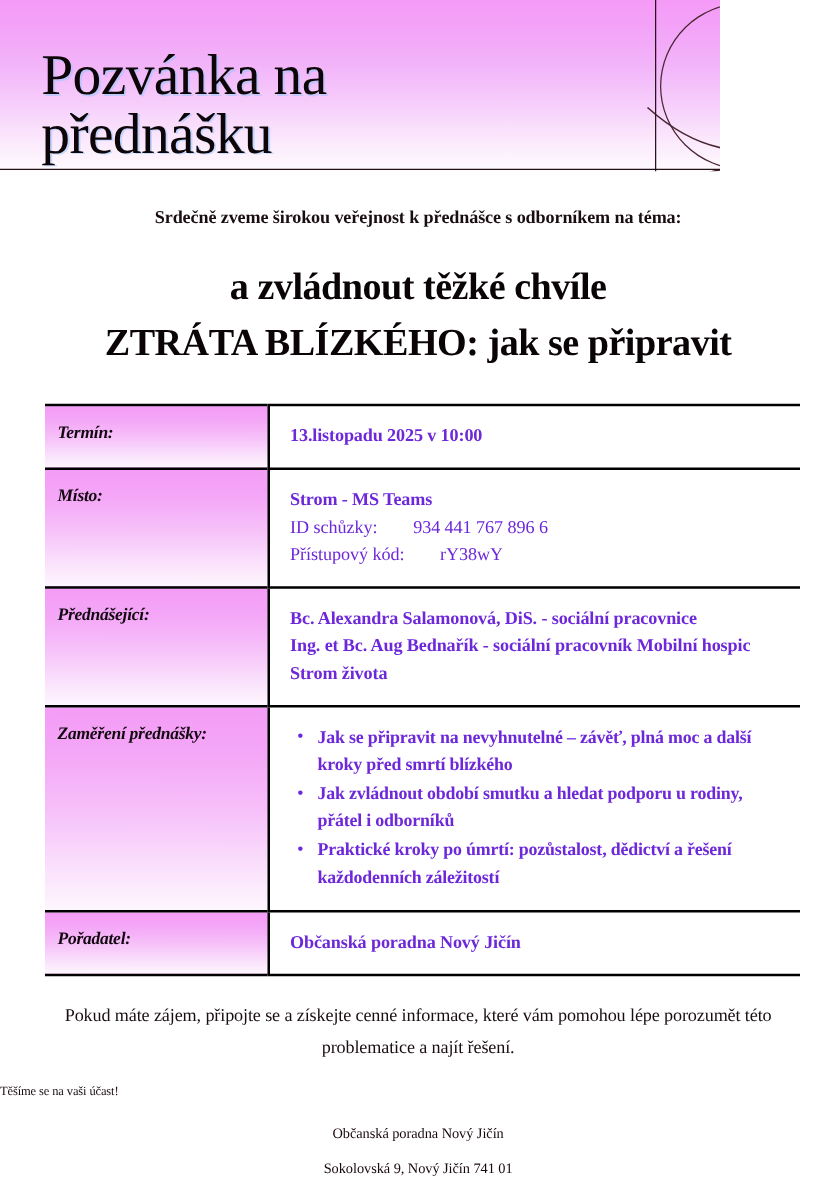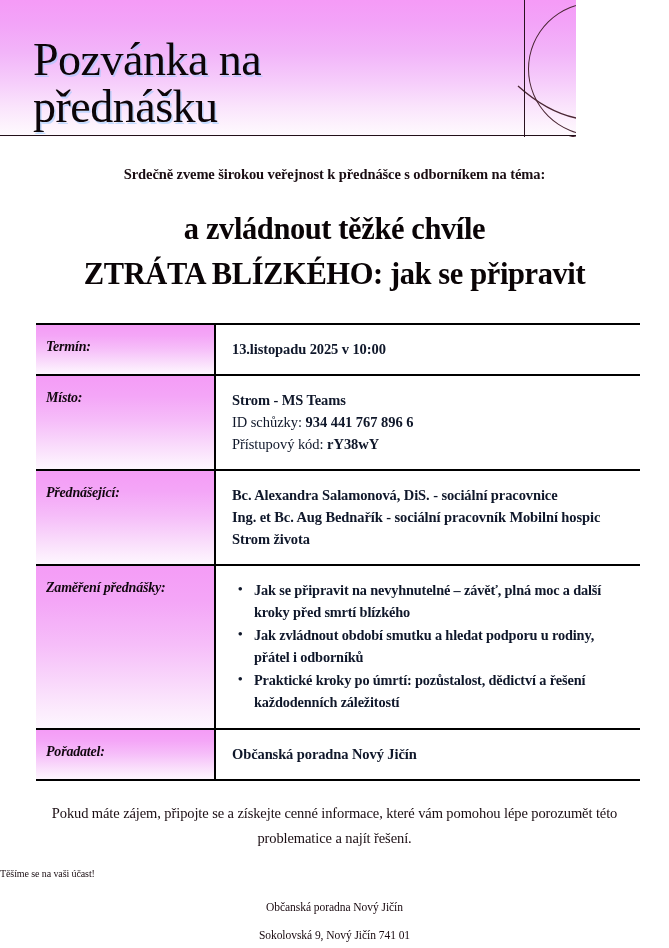--- a/index.html
+++ b/index.html
@@ -142,25 +142,25 @@
     font-size: 14px;
     letter-spacing: -0.2px;
     line-height: 1.3;
     color: #120810;
   }
   td.value-cell {
     background: #ffffff;
     padding: 13px 10px 14px 16px;
     font-size: 14.5px;
     line-height: 1.52;
-    color: #0f172a;
+    color: #6d28d9;
   }
   .v-bold { font-weight: 700; letter-spacing: -0.1px; }
   .v-reg  { font-weight: 400; letter-spacing: -0.05px; }
-  .v-reg b { font-weight: 700; }
+  .v-reg b { font-weight: 400; margin-left: 25px; }
 
   .bullets {
     margin: 0;
     padding: 0 0 0 20px;
     list-style: none;
   }
   .bullets li {
     position: relative;
     font-weight: 700;
     font-size: 14.3px;

